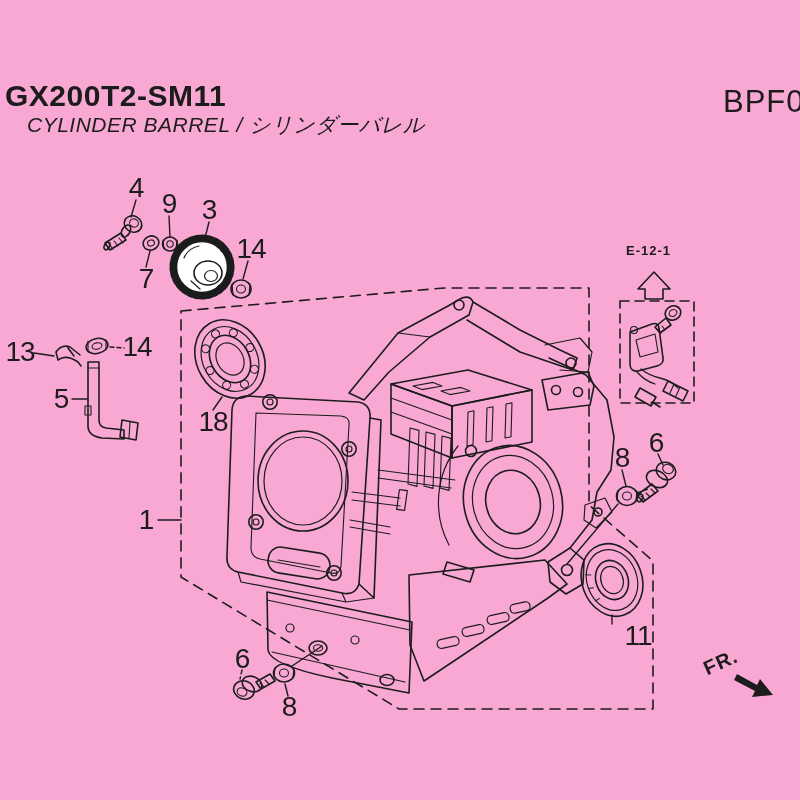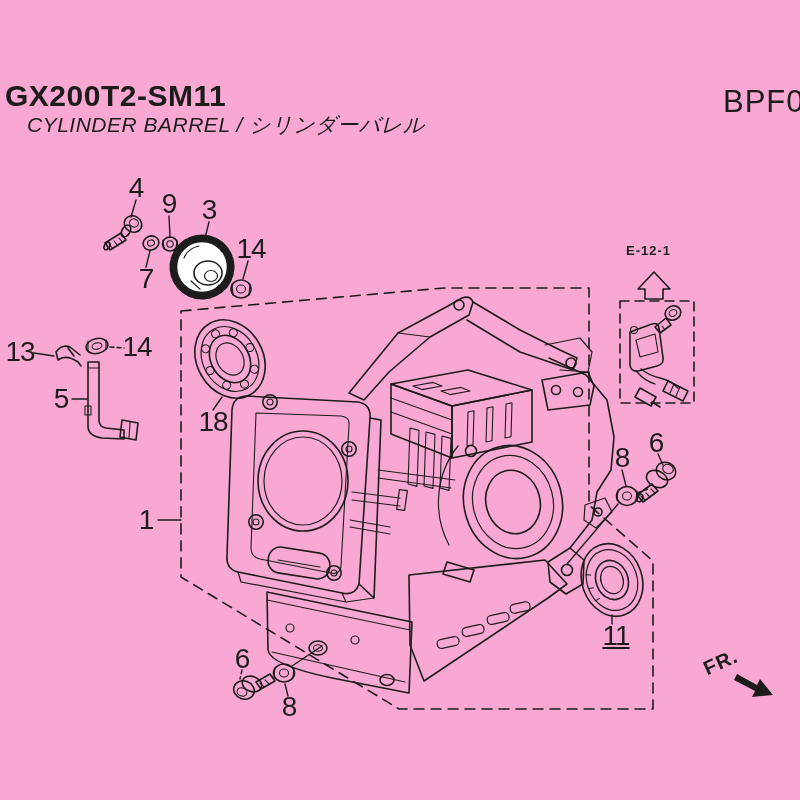--- a/index.html
+++ b/index.html
@@ -270,17 +270,17 @@
   <span class="co" style="left:209px;top:210px;">3</span>
   <span class="co" style="left:146px;top:279px;">7</span>
   <span class="co" style="left:251px;top:249px;">14</span>
   <span class="co" style="left:20px;top:352px;">13</span>
   <span class="co" style="left:137px;top:347px;">14</span>
   <span class="co" style="left:61px;top:399px;">5</span>
   <span class="co" style="left:213px;top:422px;">18</span>
   <span class="co" style="left:146px;top:520px;">1</span>
   <span class="co" style="left:622px;top:458px;">8</span>
   <span class="co" style="left:656px;top:443px;">6</span>
-  <span class="co" style="left:616px;top:636px;text-decoration:underline;">11</span>
+  <span class="co" style="left:638px;top:636px;">11</span>
   <span class="co" style="left:242px;top:659px;">6</span>
   <span class="co" style="left:289px;top:707px;">8</span>
 
 </div>
 
 </body></html>

